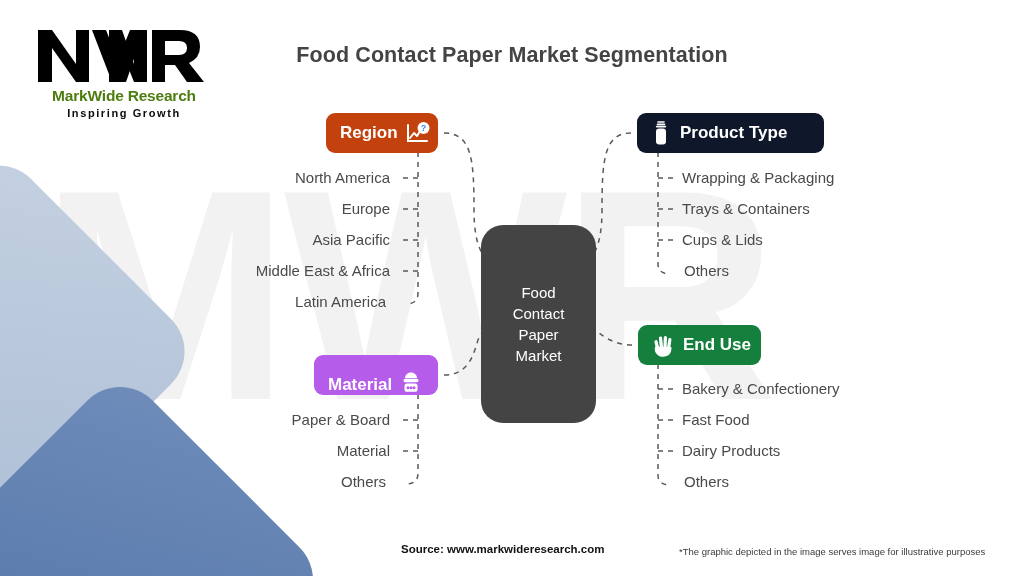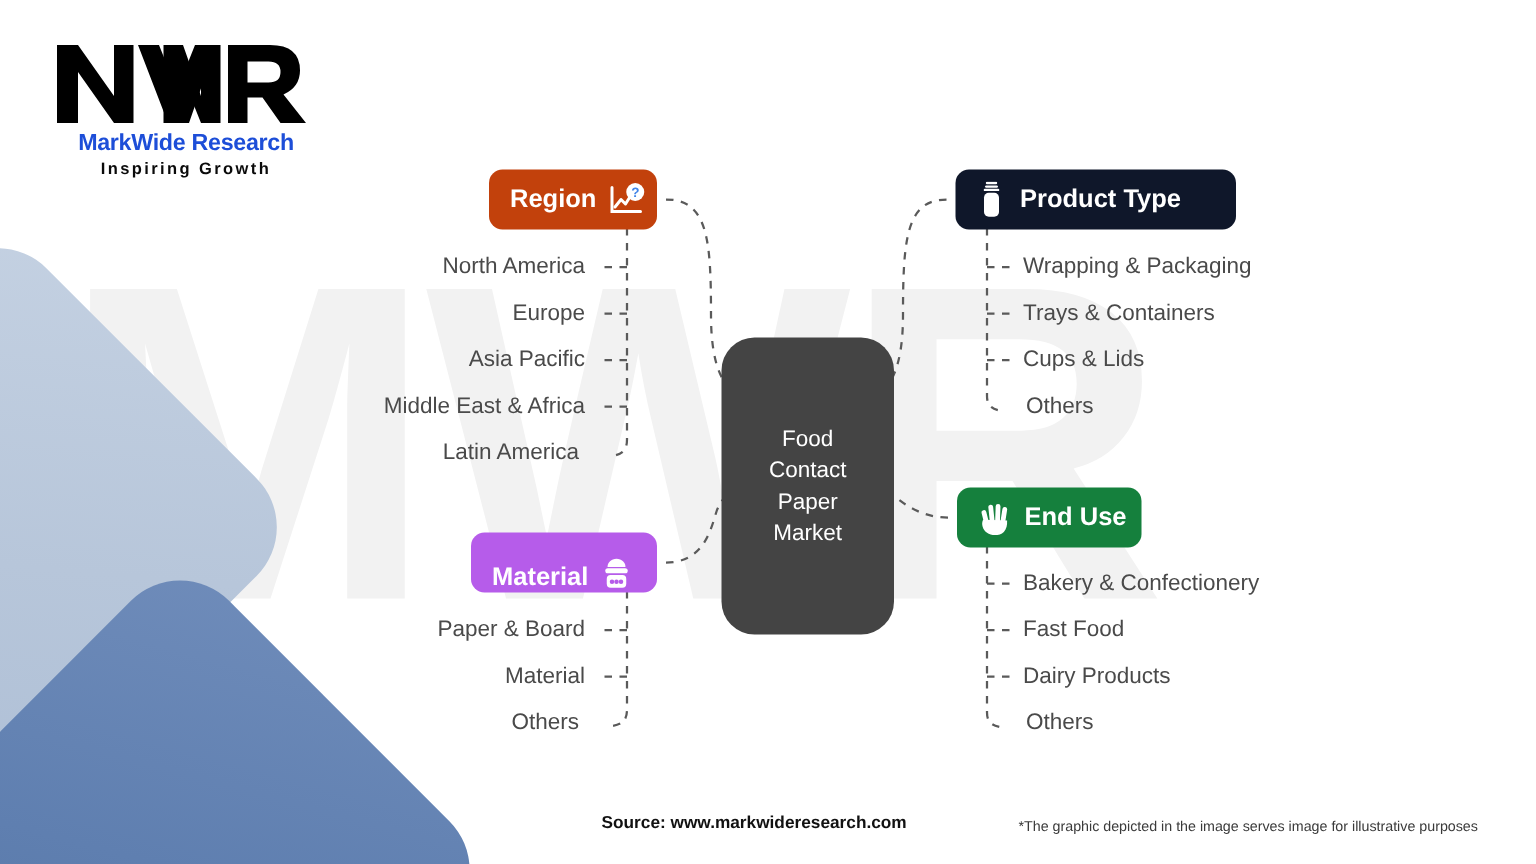--- a/index.html
+++ b/index.html
@@ -40,21 +40,21 @@
     left:-30px; top:430px;
     width:300px; height:300px;
     background:linear-gradient(150deg,#6f8cba 0%, #5f7fb0 50%, #51729f 100%);
     transform:rotate(45deg);
   }
 
   
   .logo{position:absolute;left:34px;top:24px;width:180px;z-index:5;}
   .logo svg{display:block;}
   .logo-name{
-    font-size:15.5px;font-weight:700;color:#1d4ed8;
+    font-size:15.5px;font-weight:700;color:#4d7c0f;
     text-align:center;letter-spacing:-0.2px;margin-top:1px;
   }
   .logo-tag{
     font-size:11px;font-weight:700;color:#0a0a0a;
     text-align:center;letter-spacing:1.6px;margin-top:2px;
   }
 
   
   .title{
     position:absolute;left:0;top:43px;width:1024px;
@@ -135,20 +135,21 @@
         <path d="M4 58 L4 6 L18 6 L42 40 L42 6 L55 6 L55 58 L42 58 L18 24 L18 58 Z"></path>
         <path d="M58 6 L72 6 L84 36 L96 6 L110 6 L92 58 L78 58 Z"></path>
         <path d="M75 6 L88 6 L100 40 L100 6 L113 6 L113 58 L100 58 L88 28 L88 58 L75 58 Z"></path>
         <path d="M118 6 L146 6 Q166 6 166 23 Q166 34 155 39 L170 58 L153 58 L141 41 L131 41 L131 58 L118 58 Z M131 17 L131 31 L145 31 Q153 31 153 24 Q153 17 145 17 Z"></path>
       </g>
     </svg>
     <div class="logo-name">MarkWide Research</div>
     <div class="logo-tag">Inspiring Growth</div>
   </div>
 
+  <div class="title">Food Contact Paper Market Segmentation</div>
 
   <svg id="links">
 
     <path d="M444,133 C472,133 474,160 474,210 C474,248 484,262 497,264"></path>
     <path d="M631,133 C604,133 602,160 602,210 C602,248 592,262 580,264"></path>
     <path d="M444,375 C470,375 474,352 478,340 C484,327 492,322 500,321"></path>
     <path d="M632,345 C612,345 600,334 592,327 C585,321 580,319 576,318"></path>
 
     <path d="M418,152 L418,293 C418,301 414,303 408,304"></path>
     <path d="M418,178 L398,178"></path>

